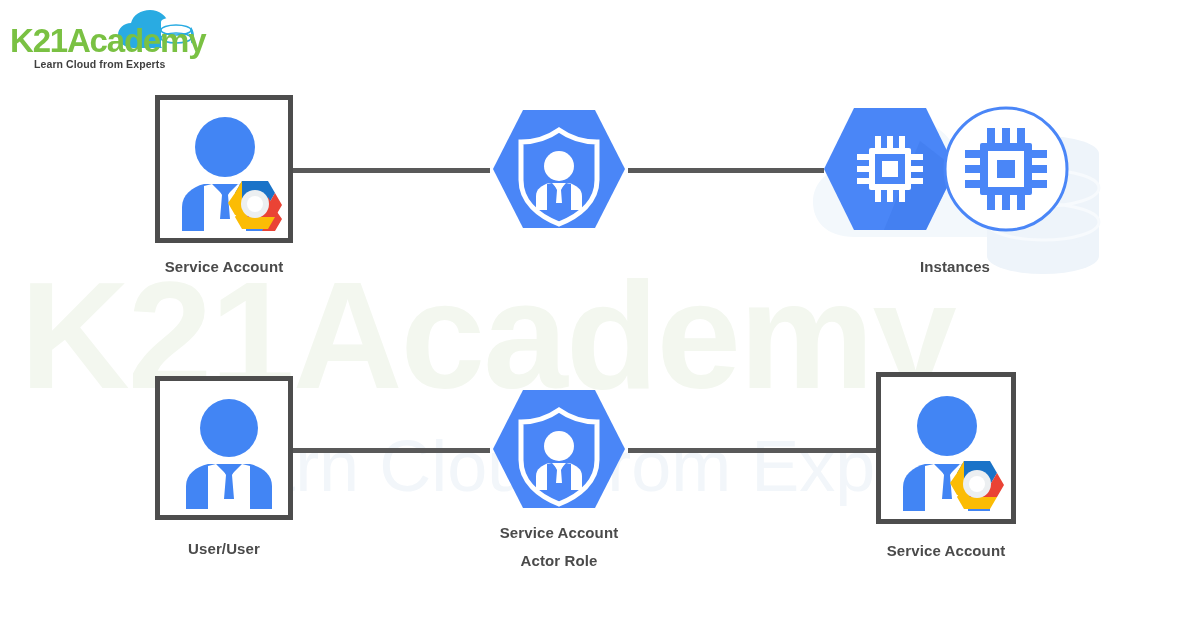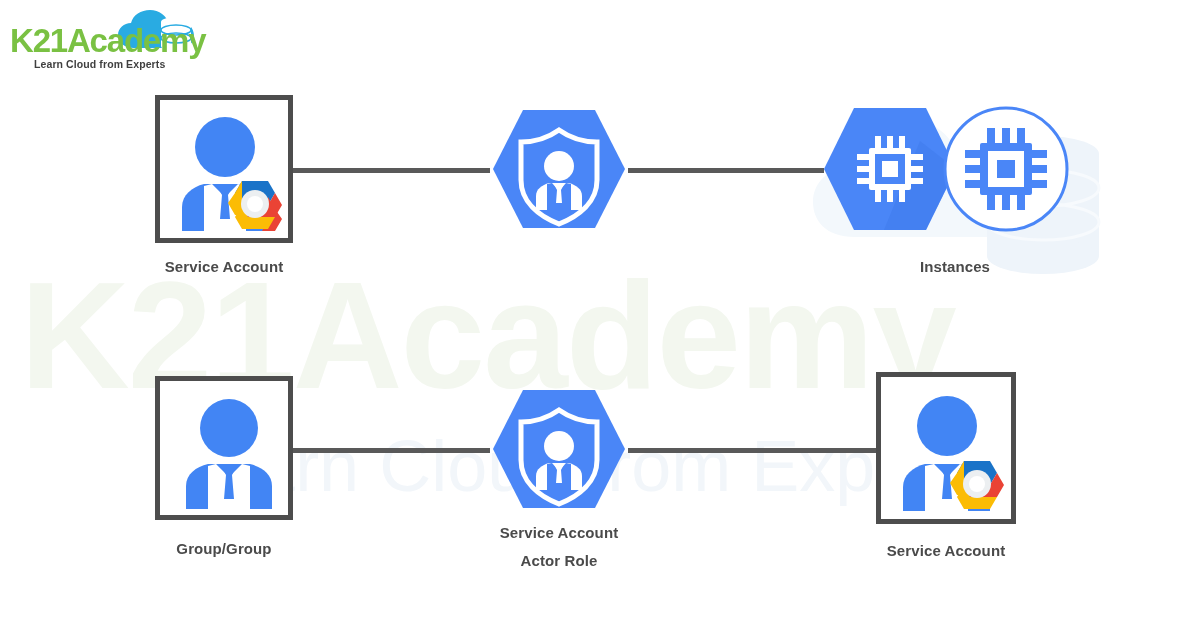--- a/index.html
+++ b/index.html
@@ -226,21 +226,21 @@
       <div style="position:absolute;left:14px;top:10px;width:110px;height:118px;">
         <svg viewBox="0 0 110 118" width="110" height="118">
           <circle cx="55" cy="37" r="29" fill="#4285f4"></circle>
           <path d="M12 118 L12 95 C12 83 22 76 34 73 L76 73 C88 76 98 83 98 95 L98 118 Z" fill="#4285f4"></path>
           <path d="M42 73 L55 86 L68 73 L76 75 L76 118 L34 118 L34 75 Z" fill="#ffffff"></path>
           <path d="M47 74 L63 74 L58 84 L60 108 L50 108 L52 84 Z" fill="#4285f4"></path>
         </svg>
       </div>
     </div>
   </div>
-  <div class="caption" style="left:92px;top:535px;width:264px;">Group/Group</div>
+  <div class="caption" style="left:92px;top:535px;width:264px;">User/User</div>
 
   <div class="node" style="left:487px;top:384px;width:144px;height:130px;">
     <div>
       <svg viewBox="0 0 144 130" width="144" height="130">
         <path d="M36 6 L108 6 L138 65 L108 124 L36 124 L6 65 Z" fill="#4a86f7"></path>
         <path d="M72 26 C86 36 100 38 110 38 L110 76 C110 98 92 112 72 120
                  C52 112 34 98 34 76 L34 38 C44 38 58 36 72 26 Z" fill="none" stroke="#ffffff" stroke-width="5"></path>
         <circle cx="72" cy="62" r="15" fill="#ffffff"></circle>
         <path d="M49 106 L49 92 C49 85 55 81 62 79 L82 79 C89 81 95 85 95 92 L95 106 Z" fill="#ffffff"></path>
         <path d="M65 79 L72 87 L79 79 L84 80 L84 106 L60 106 L60 80 Z" fill="#4a86f7"></path>

